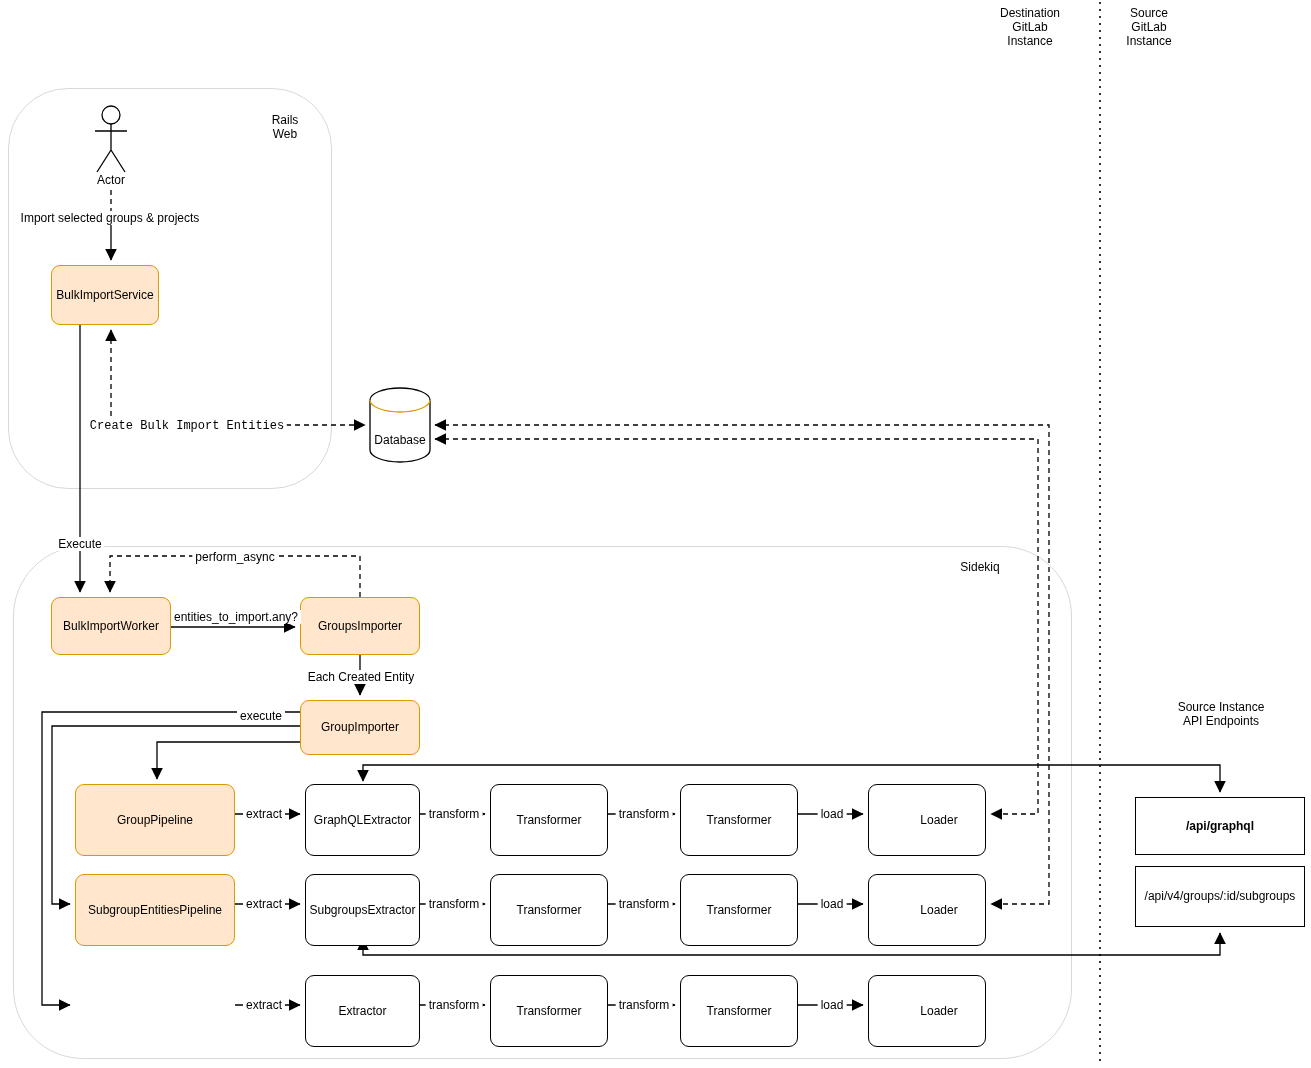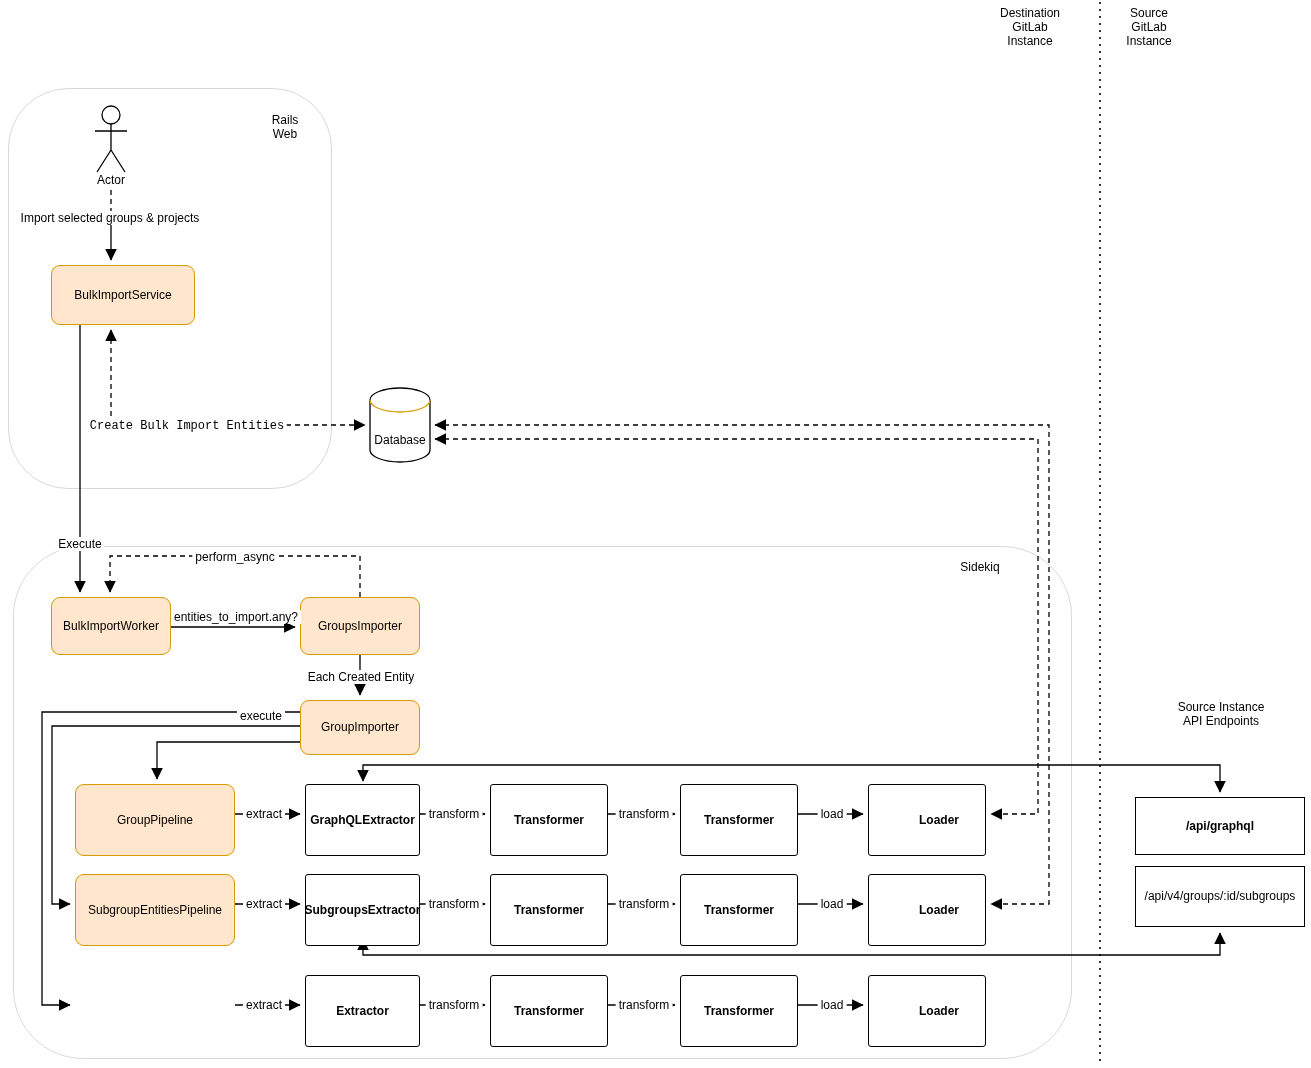--- a/index.html
+++ b/index.html
@@ -12,21 +12,21 @@
     font-family:"Liberation Sans",sans-serif;font-size:12px;color:#000;overflow:hidden;}
   .container{position:absolute;border:1px solid var(--container-stroke);background:transparent;z-index:1;}
   svg.wires{position:absolute;left:0;top:0;z-index:2;}
   svg.wires path, svg.wires line, svg.wires circle{fill:none;stroke:var(--line);stroke-width:1.3px;}
   .dashed{stroke-dasharray:5 4;}
   .dotted{stroke-dasharray:2 5;stroke-width:1.6px !important;}
   .cyl{fill:var(--node-fill);stroke:var(--node-stroke);}
   .box{position:absolute;box-sizing:border-box;display:flex;align-items:center;justify-content:center;
     text-align:center;z-index:3;line-height:1.2;padding:2px;}
   .orange{background:var(--node-fill);border:1px solid var(--node-stroke);border-radius:9px;}
-  .white{background:var(--plain-fill);border:1px solid var(--plain-stroke);border-radius:3px;font-weight:bold;}
+  .white{background:var(--plain-fill);border:1px solid var(--plain-stroke);border-radius:9px;}
   .sharp{background:var(--plain-fill);border:1px solid var(--plain-stroke);}
   .elabel{position:absolute;z-index:4;background:#fff;padding:0 3px;white-space:nowrap;
     transform:translate(-50%,-50%);}
   .flabel{position:absolute;z-index:3;white-space:pre-line;text-align:center;transform:translateX(-50%);}
   .nlabel{position:absolute;z-index:3;white-space:nowrap;transform:translate(-50%,-50%);}
   
   .row1{top:784px;} .row2{top:874px;} .row3{top:975px;}
   .pnode{height:72px;}
   .col-p{left:75px;width:160px;} .col-e{left:305px;width:115px;}
   .col-t1{left:490px;width:118px;} .col-t2{left:680px;width:118px;} .col-l{left:868px;width:118px;padding-left:26px;}
@@ -112,21 +112,21 @@
 Instance</div>
   <div class="flabel" style="left:1221px;top:700px;">Source Instance API Endpoints</div>
 
   <div class="flabel" style="left:285px;top:113px;">Rails
 Web</div>
   <div class="nlabel" style="left:980px;top:567px;">Sidekiq</div>
 
   <div class="nlabel" style="left:111px;top:180px;">Actor</div>
   <div class="nlabel" style="left:400px;top:440px;">Database</div>
 
-  <div class="box orange" style="left:51px;top:265px;width:144px;height:60px;">BulkImportService</div>
+  <div class="box orange" style="left:51px;top:265px;width:108px;height:60px;">BulkImportService</div>
   <div class="box orange" style="left:51px;top:597px;width:120px;height:58px;">BulkImportWorker</div>
   <div class="box orange" style="left:300px;top:597px;width:120px;height:58px;">GroupsImporter</div>
   <div class="box orange" style="left:300px;top:700px;width:120px;height:55px;">GroupImporter</div>
 
   <div class="box sharp" style="left:1135px;top:797px;width:170px;height:58px;font-weight:bold;">/api/graphql</div>
   <div class="box sharp" style="left:1135px;top:866px;width:170px;height:61px;">/api/v4/groups/:id/subgroups</div>
 
   <div class="box orange pnode col-p row1">GroupPipeline</div>
   <div class="box white pnode col-e row1">GraphQLExtractor</div>
   <div class="box white pnode col-t1 row1">Transformer</div>

